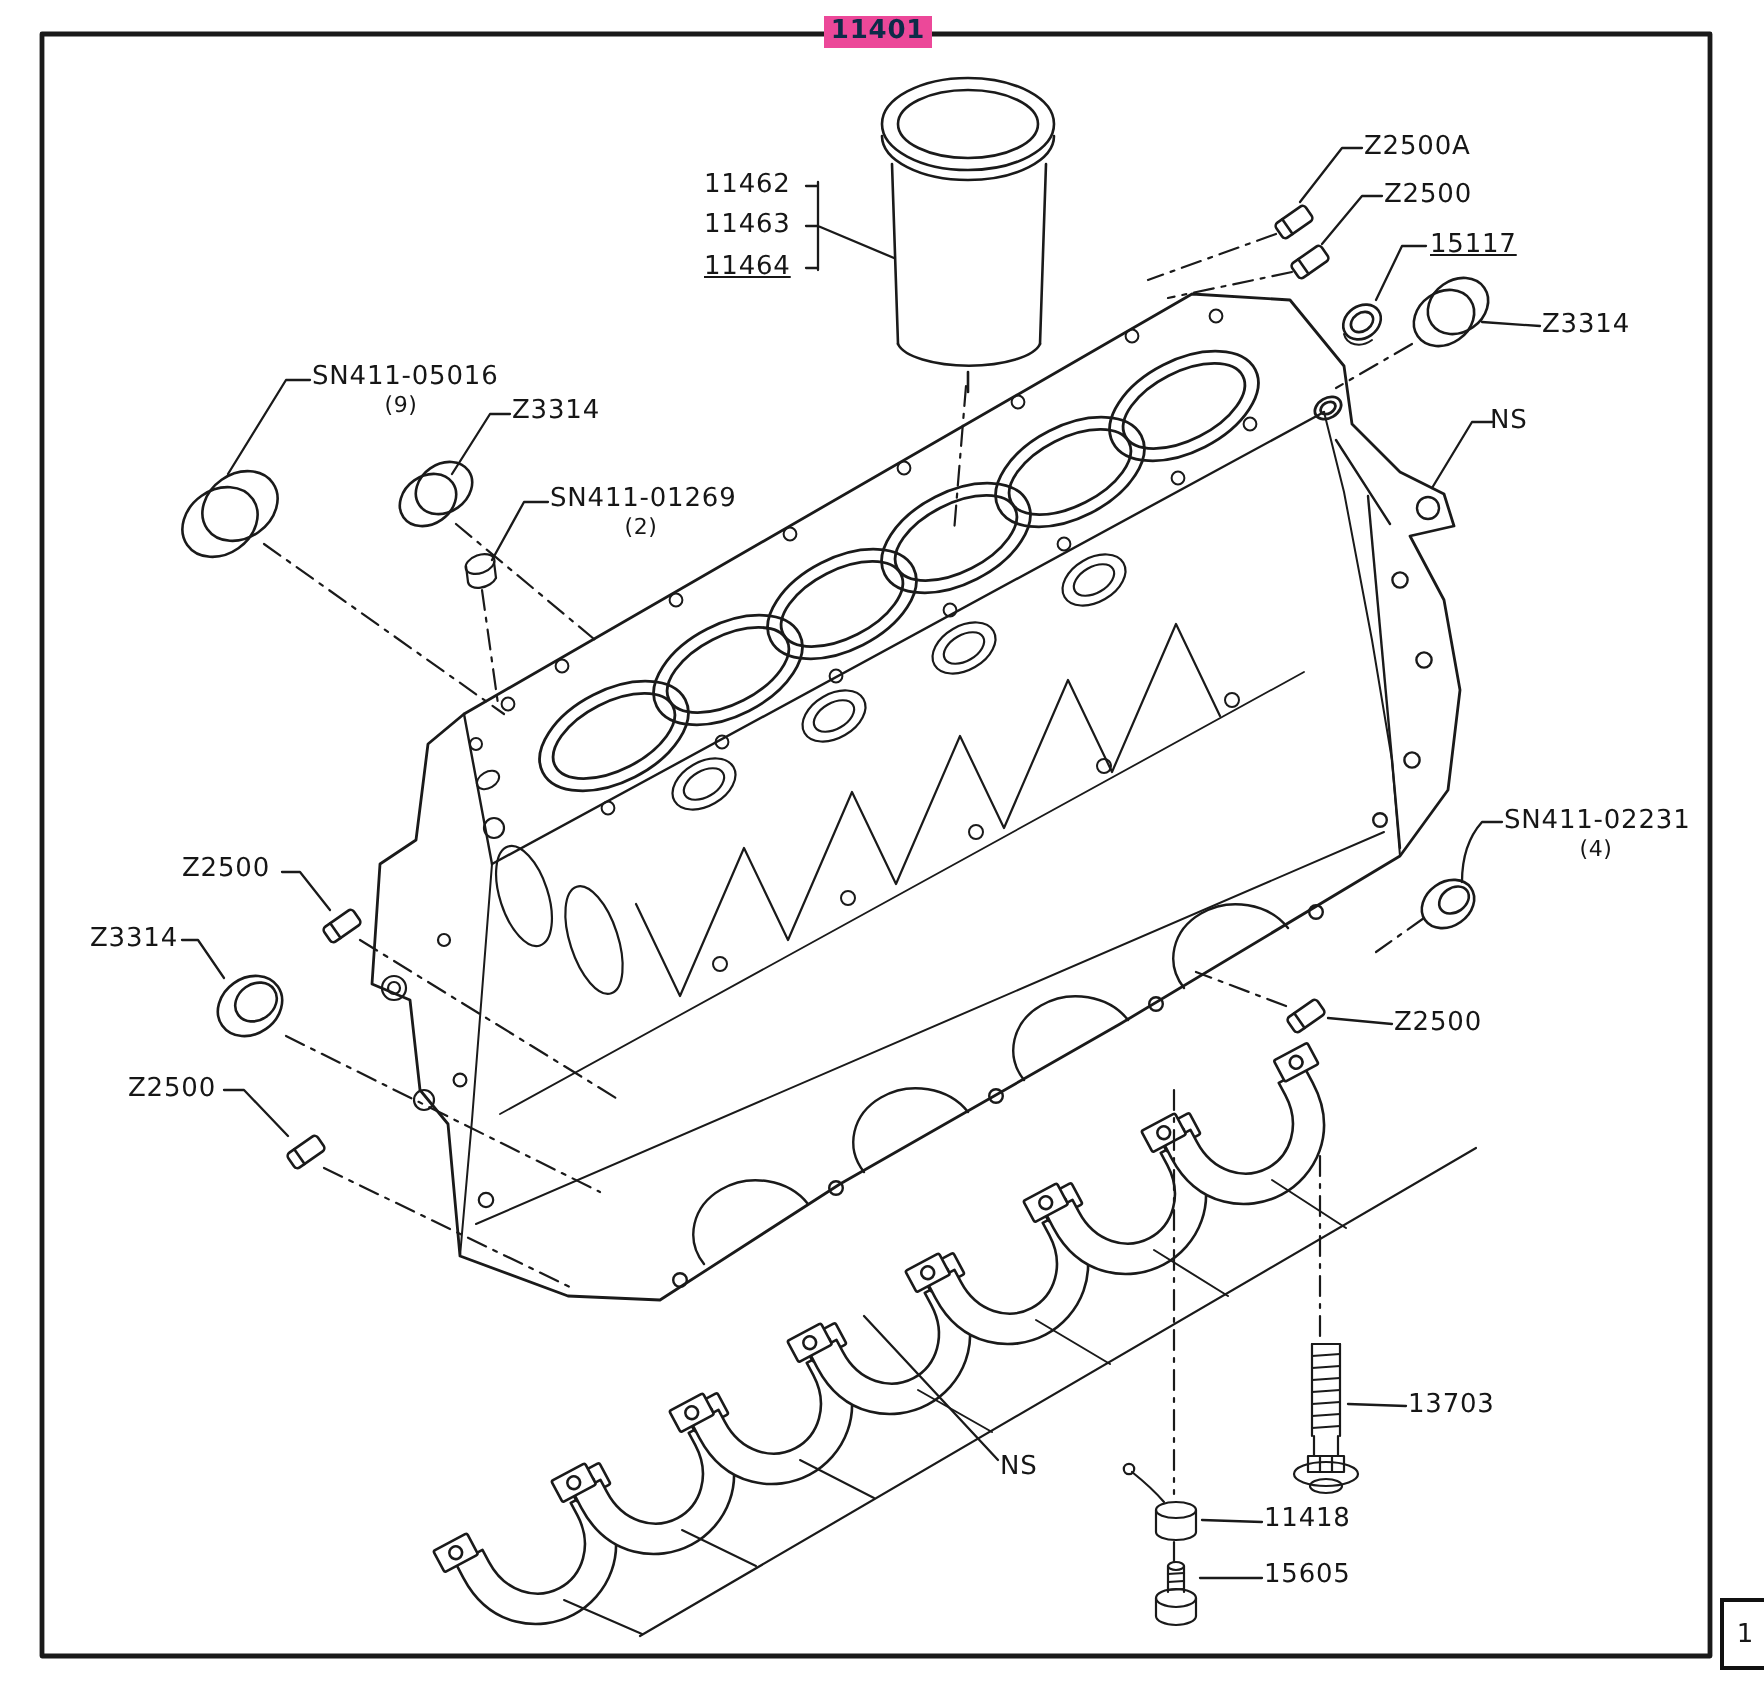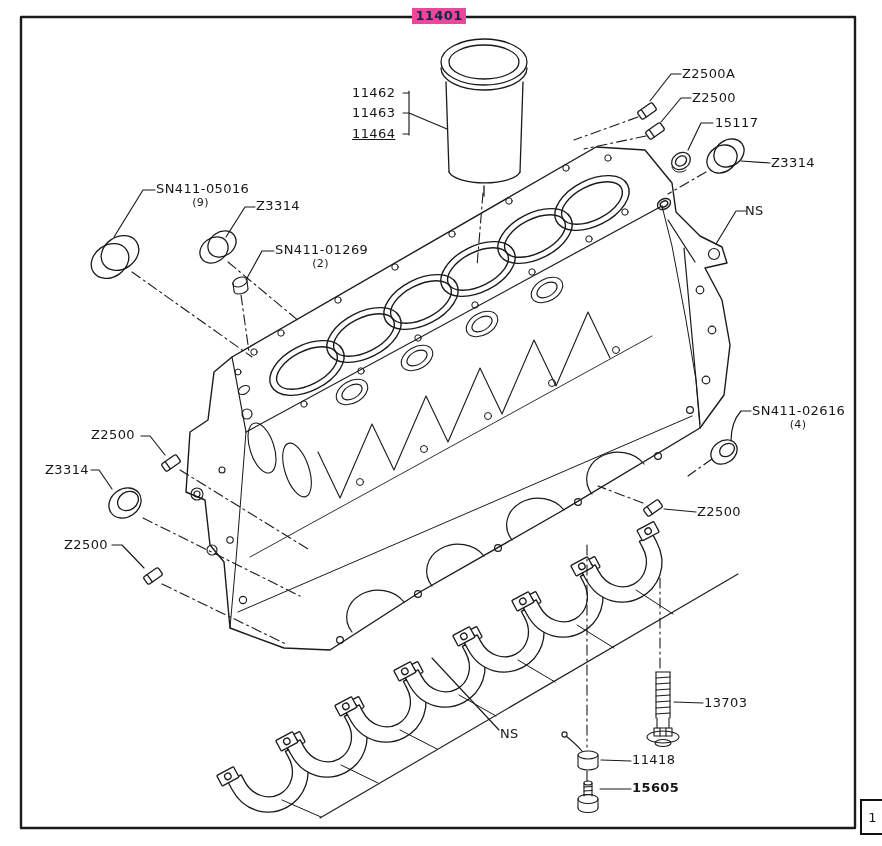--- a/index.html
+++ b/index.html
@@ -300,41 +300,41 @@
 </svg>
 
 <div class="lbl hl" style="left:412px;top:8px;width:48px;">11401</div>
 
 <div class="lbl rt" style="left:352px;top:86px;width:51px;">11462</div>
 <div class="lbl rt" style="left:352px;top:106px;width:51px;">11463</div>
 <div class="lbl rt" style="left:352px;top:127px;width:51px;text-decoration:underline;">11464</div>
 
 <div class="lbl" style="left:682px;top:67px;text-align:center;">Z2500A</div>
 <div class="lbl" style="left:692px;top:91px;">Z2500</div>
-<div class="lbl" style="left:715px;top:116px;">15117</div>
+<div class="lbl" style="left:715px;top:116px;text-decoration:underline;">15117</div>
 <div class="lbl" style="left:771px;top:156px;">Z3314</div>
 <div class="lbl" style="left:745px;top:204px;">NS</div>
 
 <div class="lbl" style="left:156px;top:182px;">SN411-05016</div>
 <div class="lbl qty ctr" style="left:156px;top:196px;width:89px;">(9)</div>
 
 <div class="lbl" style="left:256px;top:199px;">Z3314</div>
 
 <div class="lbl" style="left:275px;top:243px;">SN411-01269</div>
 <div class="lbl qty ctr" style="left:275px;top:257px;width:91px;">(2)</div>
 
 <div class="lbl" style="left:91px;top:428px;">Z2500</div>
 <div class="lbl" style="left:45px;top:463px;">Z3314</div>
 <div class="lbl" style="left:64px;top:538px;">Z2500</div>
 
-<div class="lbl" style="left:752px;top:404px;">SN411-02616</div>
+<div class="lbl" style="left:752px;top:404px;">SN411-02231</div>
 <div class="lbl qty ctr" style="left:752px;top:418px;width:92px;">(4)</div>
 
 <div class="lbl" style="left:697px;top:505px;">Z2500</div>
 
 <div class="lbl" style="left:704px;top:696px;">13703</div>
 <div class="lbl" style="left:500px;top:727px;">NS</div>
 <div class="lbl" style="left:632px;top:753px;">11418</div>
-<div class="lbl" style="left:632px;top:781px;font-weight:bold;">15605</div>
+<div class="lbl" style="left:632px;top:781px;">15605</div>
 
 <div id="page-badge">1</div>
 
 </div>
 
 </body></html>

